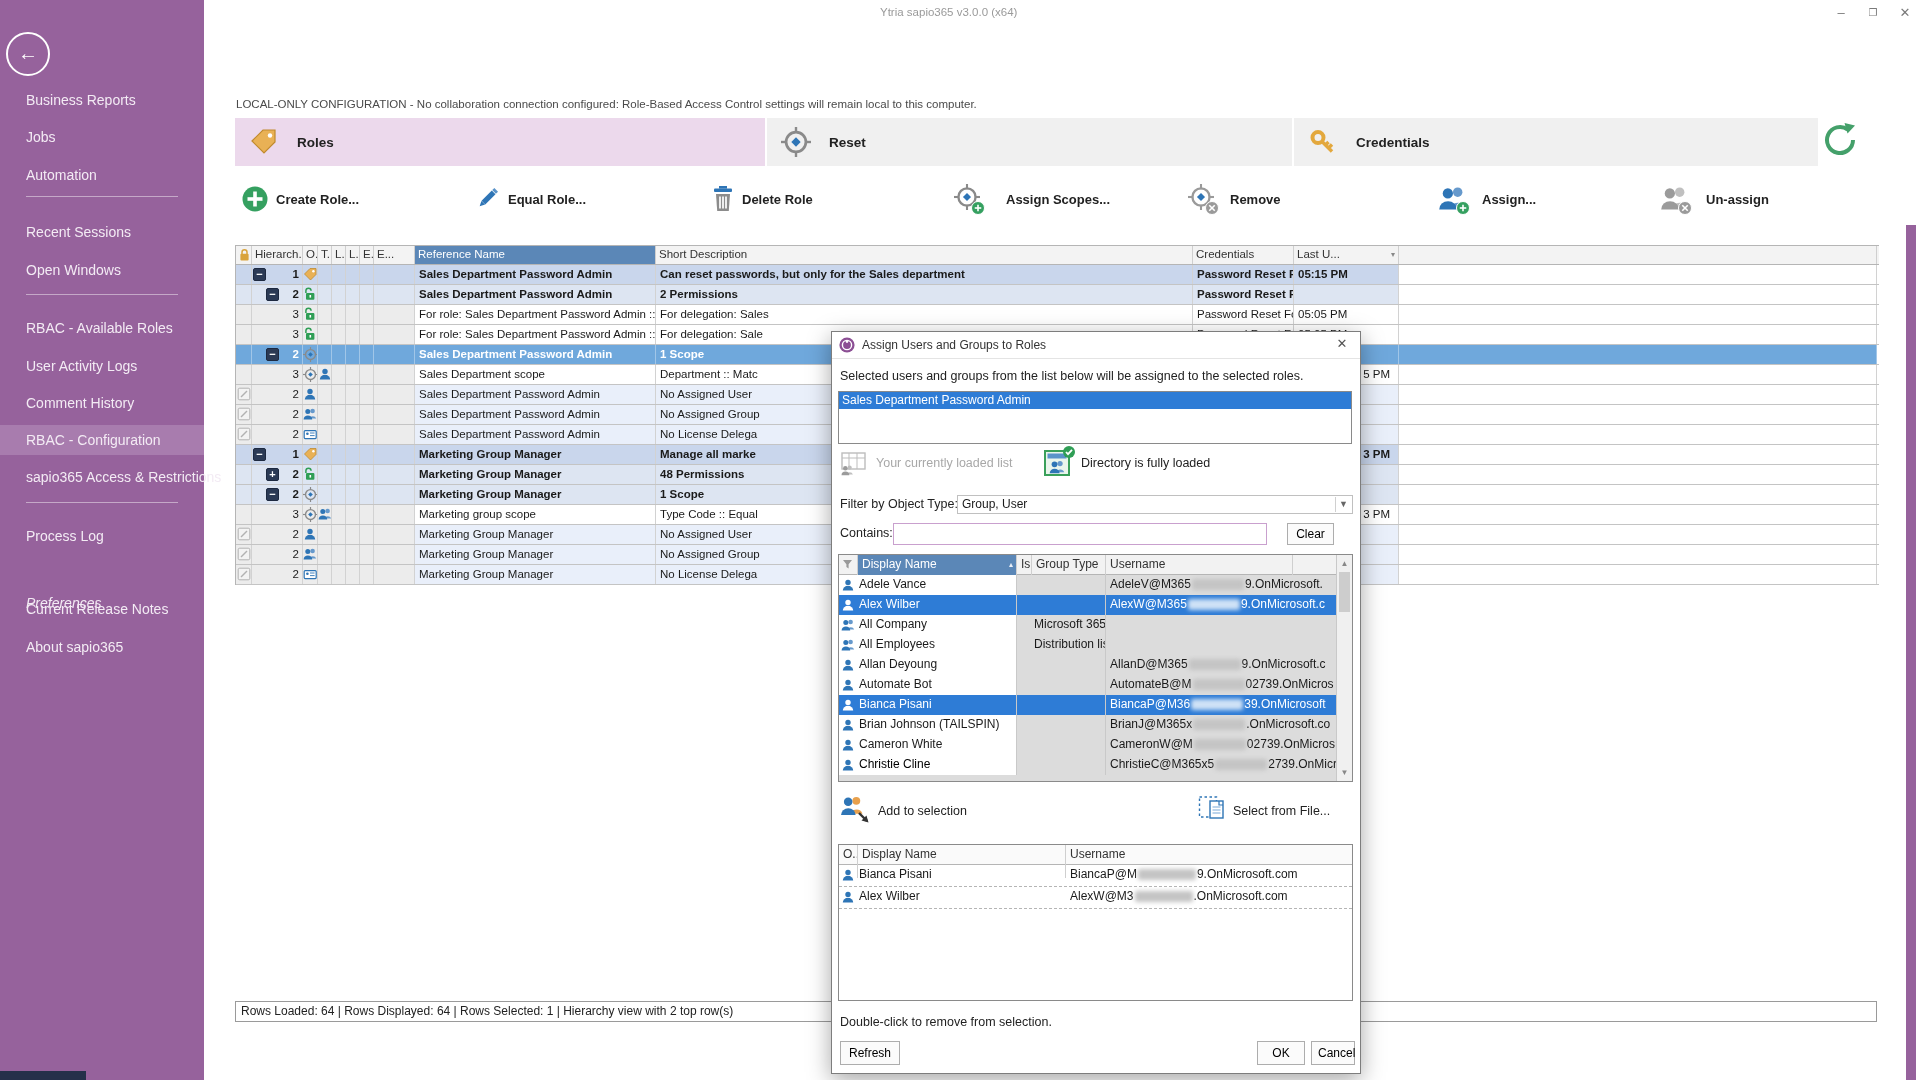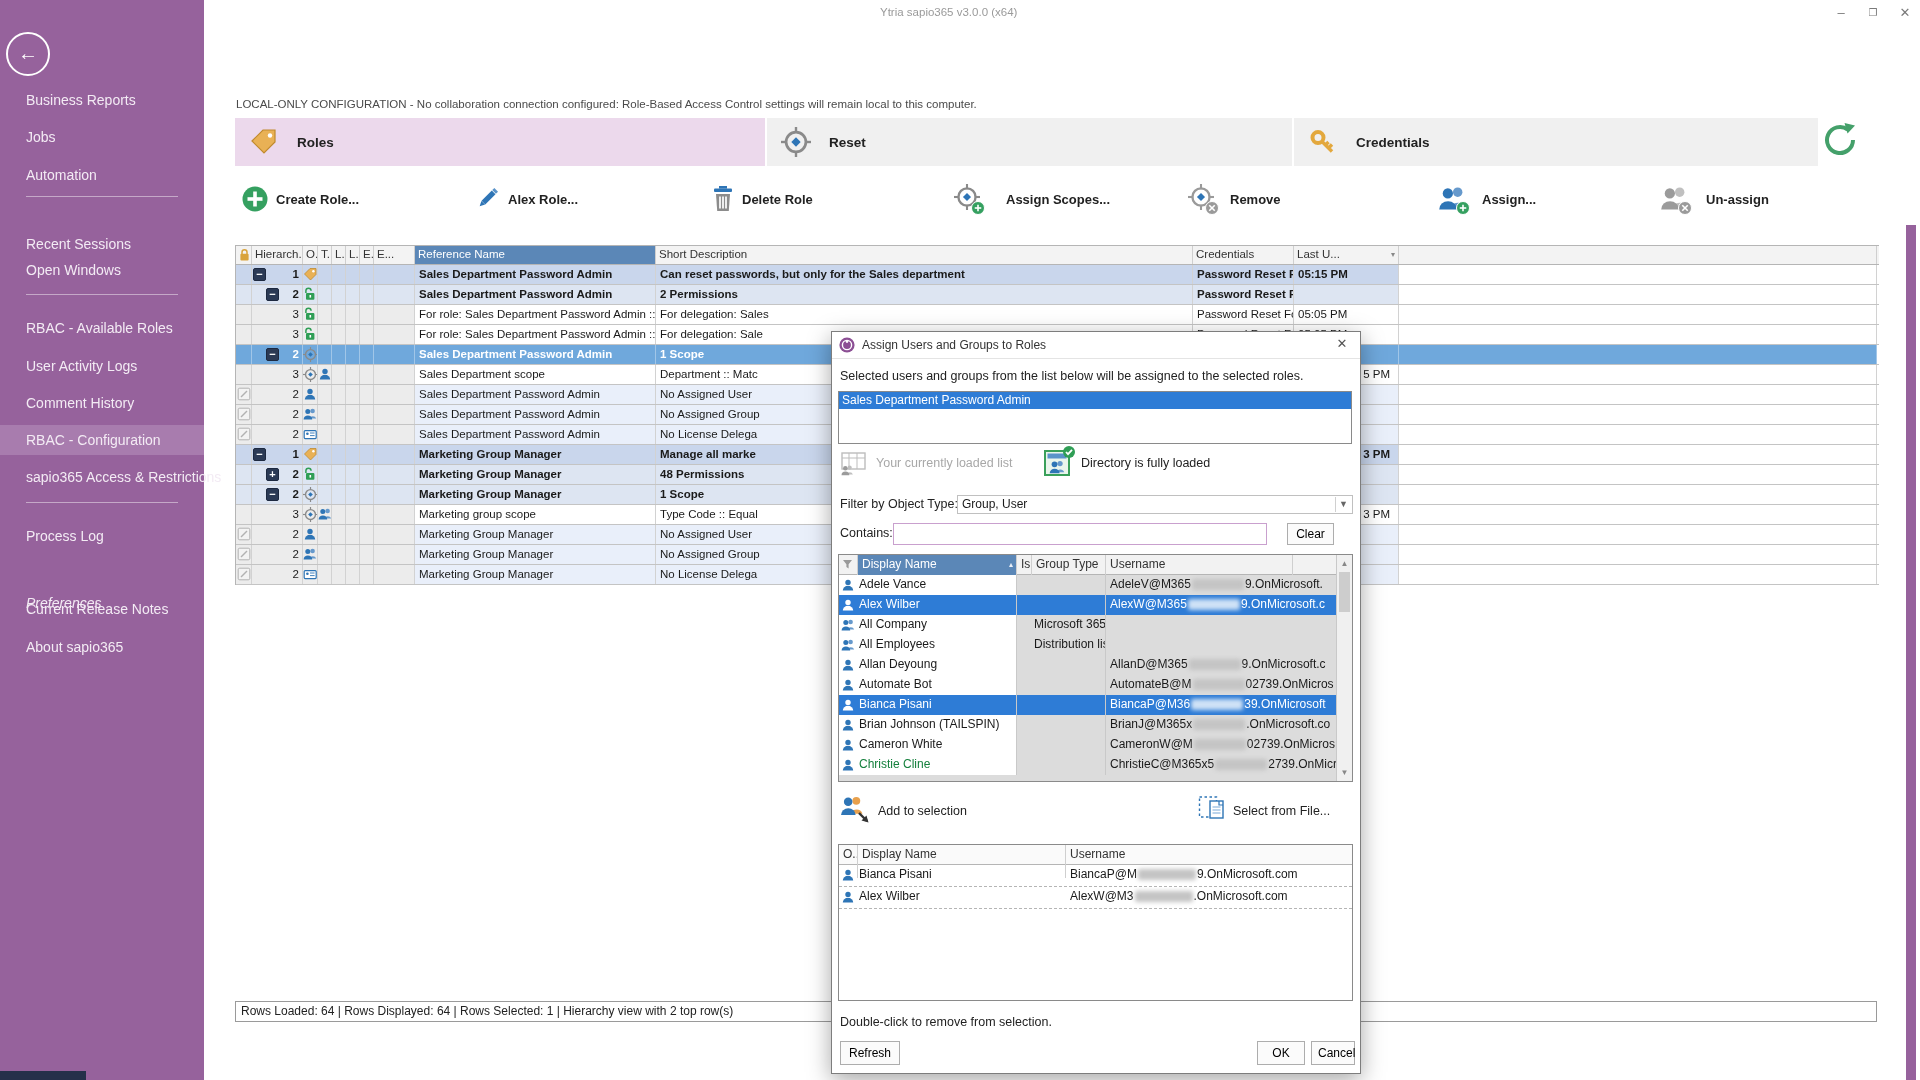--- a/index.html
+++ b/index.html
@@ -97,21 +97,21 @@
     <div class="abs winbtn" style="left:1894px;">✕</div>
   </div>
 
   <div class="abs sidebar">
     <div class="abs backbtn"><span>←</span></div>
     <div id="sb-items">
         <div class="abs sbitem" style="top: 85px;">Business Reports</div>
         <div class="abs sbitem" style="top: 122px;">Jobs</div>
         <div class="abs sbitem" style="top: 160px;">Automation</div>
         <div class="abs sbdivider" style="top: 196px;"></div>
-        <div class="abs sbitem" style="top: 217px; margin-top: 12px;">Recent Sessions</div>
+        <div class="abs sbitem" style="top: 217px;">Recent Sessions</div>
         <div class="abs sbitem" style="top: 255px;">Open Windows</div>
         <div class="abs sbdivider" style="top: 294px;"></div>
         <div class="abs sbitem" style="top: 313px;">RBAC - Available Roles</div>
         <div class="abs sbitem" style="top: 351px;">User Activity Logs</div>
         <div class="abs sbitem" style="top: 388px;">Comment History</div>
         <div class="abs sbitem sel" style="top: 425px;">RBAC - Configuration</div>
         <div class="abs sbitem" style="top: 462px;">sapio365 Access &amp; Restrictions</div>
         <div class="abs sbdivider" style="top: 502px;"></div>
         <div class="abs sbitem" style="top: 521px;">Process Log</div>
         <div class="abs sbitem" style="top: 588px; font-style: italic;">Preferences</div>
@@ -173,21 +173,21 @@
       <div class="abs tblabel" style="left: 276px;">Create Role...</div>
       <div class="abs" style="left: 472px; top: 184px; width: 32px; height: 32px;">
         <svg width="30" height="30" viewBox="0 0 30 30" xmlns="http://www.w3.org/2000/svg">
           <g transform="rotate(45 15 15)">
             <rect x="12.4" y="2" width="5.2" height="3" fill="#5a93c9"></rect>
             <rect x="12.4" y="5.6" width="5.2" height="14.5" fill="#2e75b6"></rect>
             <path d="M12.4 20.3 h5.2 L15 25.4 Z" fill="#2e75b6"></path>
           </g>
         </svg>
       </div>
-      <div class="abs tblabel" style="left: 508px;">Alex Role...</div>
+      <div class="abs tblabel" style="left: 508px;">Equal Role...</div>
       <div class="abs" style="left: 708px; top: 184px; width: 32px; height: 32px;">
         <svg width="30" height="30" viewBox="0 0 30 30" xmlns="http://www.w3.org/2000/svg">
           <rect x="11" y="2" width="8" height="2.6" fill="#2e75b6"></rect>
           <rect x="6" y="4.4" width="18" height="3.6" rx="1" fill="#2e75b6"></rect>
           <path d="M8 10 h14 l-1.2 17 h-11.6 z" fill="#8c8c8c"></path>
           <line x1="12" y1="12.5" x2="12" y2="24.5" stroke="#fff" stroke-width="1.7"></line>
           <line x1="15" y1="12.5" x2="15" y2="24.5" stroke="#fff" stroke-width="1.7"></line>
           <line x1="18" y1="12.5" x2="18" y2="24.5" stroke="#fff" stroke-width="1.7"></line>
         </svg>
       </div>
@@ -917,21 +917,21 @@
           <div class="dlcell" style="left: 0px; width: 178px; background: rgb(255, 255, 255); color: rgb(26, 26, 26); border-right: 1px solid rgb(201, 201, 201); padding-left: 20px;"><div class="abs" style="left: 2px; top: 3px; width: 14px; height: 14px;">
               <svg width="14" height="14" viewBox="0 0 14 14" xmlns="http://www.w3.org/2000/svg">
                 <circle cx="7" cy="4.4" r="2.7" fill="#2e75b6"></circle>
                 <path d="M1.8 12.6 a5.2 4.8 0 0 1 10.4 0 z" fill="#2e75b6"></path>
               </svg>
             </div>Cameron White</div>
           <div class="dlcell" style="left: 178px; width: 89px; background: rgb(220, 220, 220); color: rgb(26, 26, 26); border-right: 1px solid rgb(201, 201, 201); padding-left: 17px;"></div>
           <div class="dlcell" style="left: 267px; width: 232px; background: rgb(220, 220, 220); color: rgb(26, 26, 26);">CameronW@M<div class="blurbox" style="width: 52px;"></div>02739.OnMicros</div>
         </div>
         <div class="dlrow">
-          <div class="dlcell" style="left: 0px; width: 178px; background: rgb(255, 255, 255); color: #15803d; border-right: 1px solid rgb(201, 201, 201); padding-left: 20px;"><div class="abs" style="left: 2px; top: 3px; width: 14px; height: 14px;">
+          <div class="dlcell" style="left: 0px; width: 178px; background: rgb(255, 255, 255); color: #000000; border-right: 1px solid rgb(201, 201, 201); padding-left: 20px;"><div class="abs" style="left: 2px; top: 3px; width: 14px; height: 14px;">
               <svg width="14" height="14" viewBox="0 0 14 14" xmlns="http://www.w3.org/2000/svg">
                 <circle cx="7" cy="4.4" r="2.7" fill="#2e75b6"></circle>
                 <path d="M1.8 12.6 a5.2 4.8 0 0 1 10.4 0 z" fill="#2e75b6"></path>
               </svg>
             </div>Christie Cline</div>
           <div class="dlcell" style="left: 178px; width: 89px; background: rgb(220, 220, 220); color: rgb(26, 26, 26); border-right: 1px solid rgb(201, 201, 201); padding-left: 17px;"></div>
           <div class="dlcell" style="left: 267px; width: 232px; background: rgb(220, 220, 220); color: rgb(26, 26, 26);">ChristieC@M365x5<div class="blurbox" style="width: 52px;"></div>2739.OnMicrosot</div>
         </div>
         <div class="vscroll">
           <div class="varrow" style="top: 1px;">▲</div>

